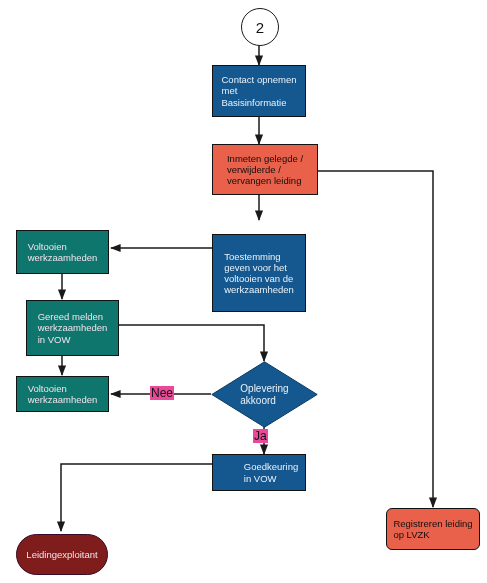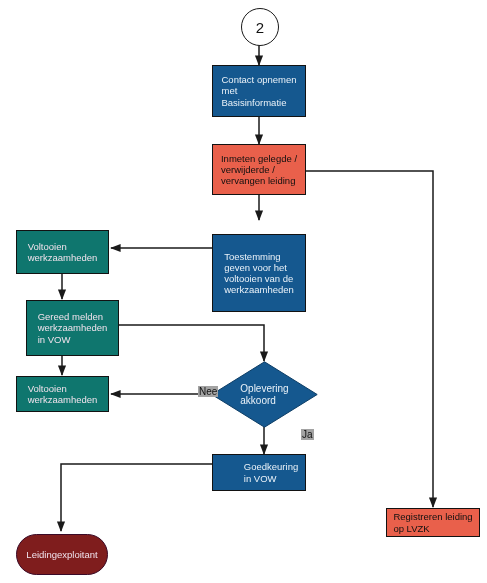--- a/index.html
+++ b/index.html
@@ -16,21 +16,21 @@
   .box{border:1px solid #121212;}
   .blue{background:#15588f;color:#e9f1f8;font-size:9.5px;}
   .red{background:#e9604b;color:#101010;font-size:9.5px;}
   .purple{background:#0f766e;color:#f0e2ec;font-size:9.5px;}
   .oval{background:#7f1d1d;color:#f0e2ec;font-size:9.5px;border-radius:24px;border:1px solid #3a0a27;}
   .conn-circle{
     position:absolute;border:1.6px solid #1a1a1a;border-radius:50%;
     background:#ffffff;color:#111;font-size:15px;
     display:flex;align-items:center;justify-content:center;
   }
-  .edge-label{position:absolute;font-size:10px;color:#111;background:#a3a3a3;padding:0 1px;margin-left:48px;}
+  .edge-label{position:absolute;font-size:12px;color:#111;background:#ec4899;padding:0 1px;}
 </style>
 </head>
 <body>
 
 <svg id="flow" viewBox="0 0 487 583" xmlns="http://www.w3.org/2000/svg">
   <defs>
     <marker id="ah" markerWidth="8" markerHeight="8" refX="6.4" refY="3" orient="auto" markerUnits="strokeWidth">
       <path d="M0,0.3 L7,3 L0,5.7 z" fill="#1a1a1a"></path>
     </marker>
   </defs>
@@ -63,21 +63,21 @@
 <div class="conn-circle" style="left:241px;top:8px;width:36px;height:36px;">
   <span>2</span>
 </div>
 
 <div class="node box blue" style="left:212px;top:65px;width:94px;height:52px;">
   <span>Contact opnemen
 met
 Basisinformatie</span>
 </div>
 
-<div class="node box red" style="left:212px;top:144px;width:94px;height:51px;">
+<div class="node box red" style="left:212px;top:144px;width:106px;height:51px;">
   <span>Inmeten gelegde /
 verwijderde /
 vervangen leiding</span>
 </div>
 
 <div class="node box blue" style="left:212px;top:221px;width:94px;height:78px;margin-top:13px;">
   <span>Toestemming
 geven voor het
 voltooien van de
 werkzaamheden</span>
@@ -115,20 +115,20 @@
 
 <div class="edge-label" style="left:253px;top:429px;">
   <span>Ja</span>
 </div>
 
 <div class="node box blue" style="left:212px;top:454px;width:94px;height:37px;padding-left:24px;">
   <span>Goedkeuring
 in VOW</span>
 </div>
 
-<div class="node box red" style="left:386px;top:508px;width:94px;height:29px;">
+<div class="node box red" style="left:386px;top:508px;width:94px;height:42px;border-radius:6px;">
   <span>Registreren leiding
 op LVZK</span>
 </div>
 
 <div class="node oval" style="left:16px;top:534px;width:92px;height:41px;">
   <span>Leidingexploitant</span>
 </div>
 
 </body></html>

